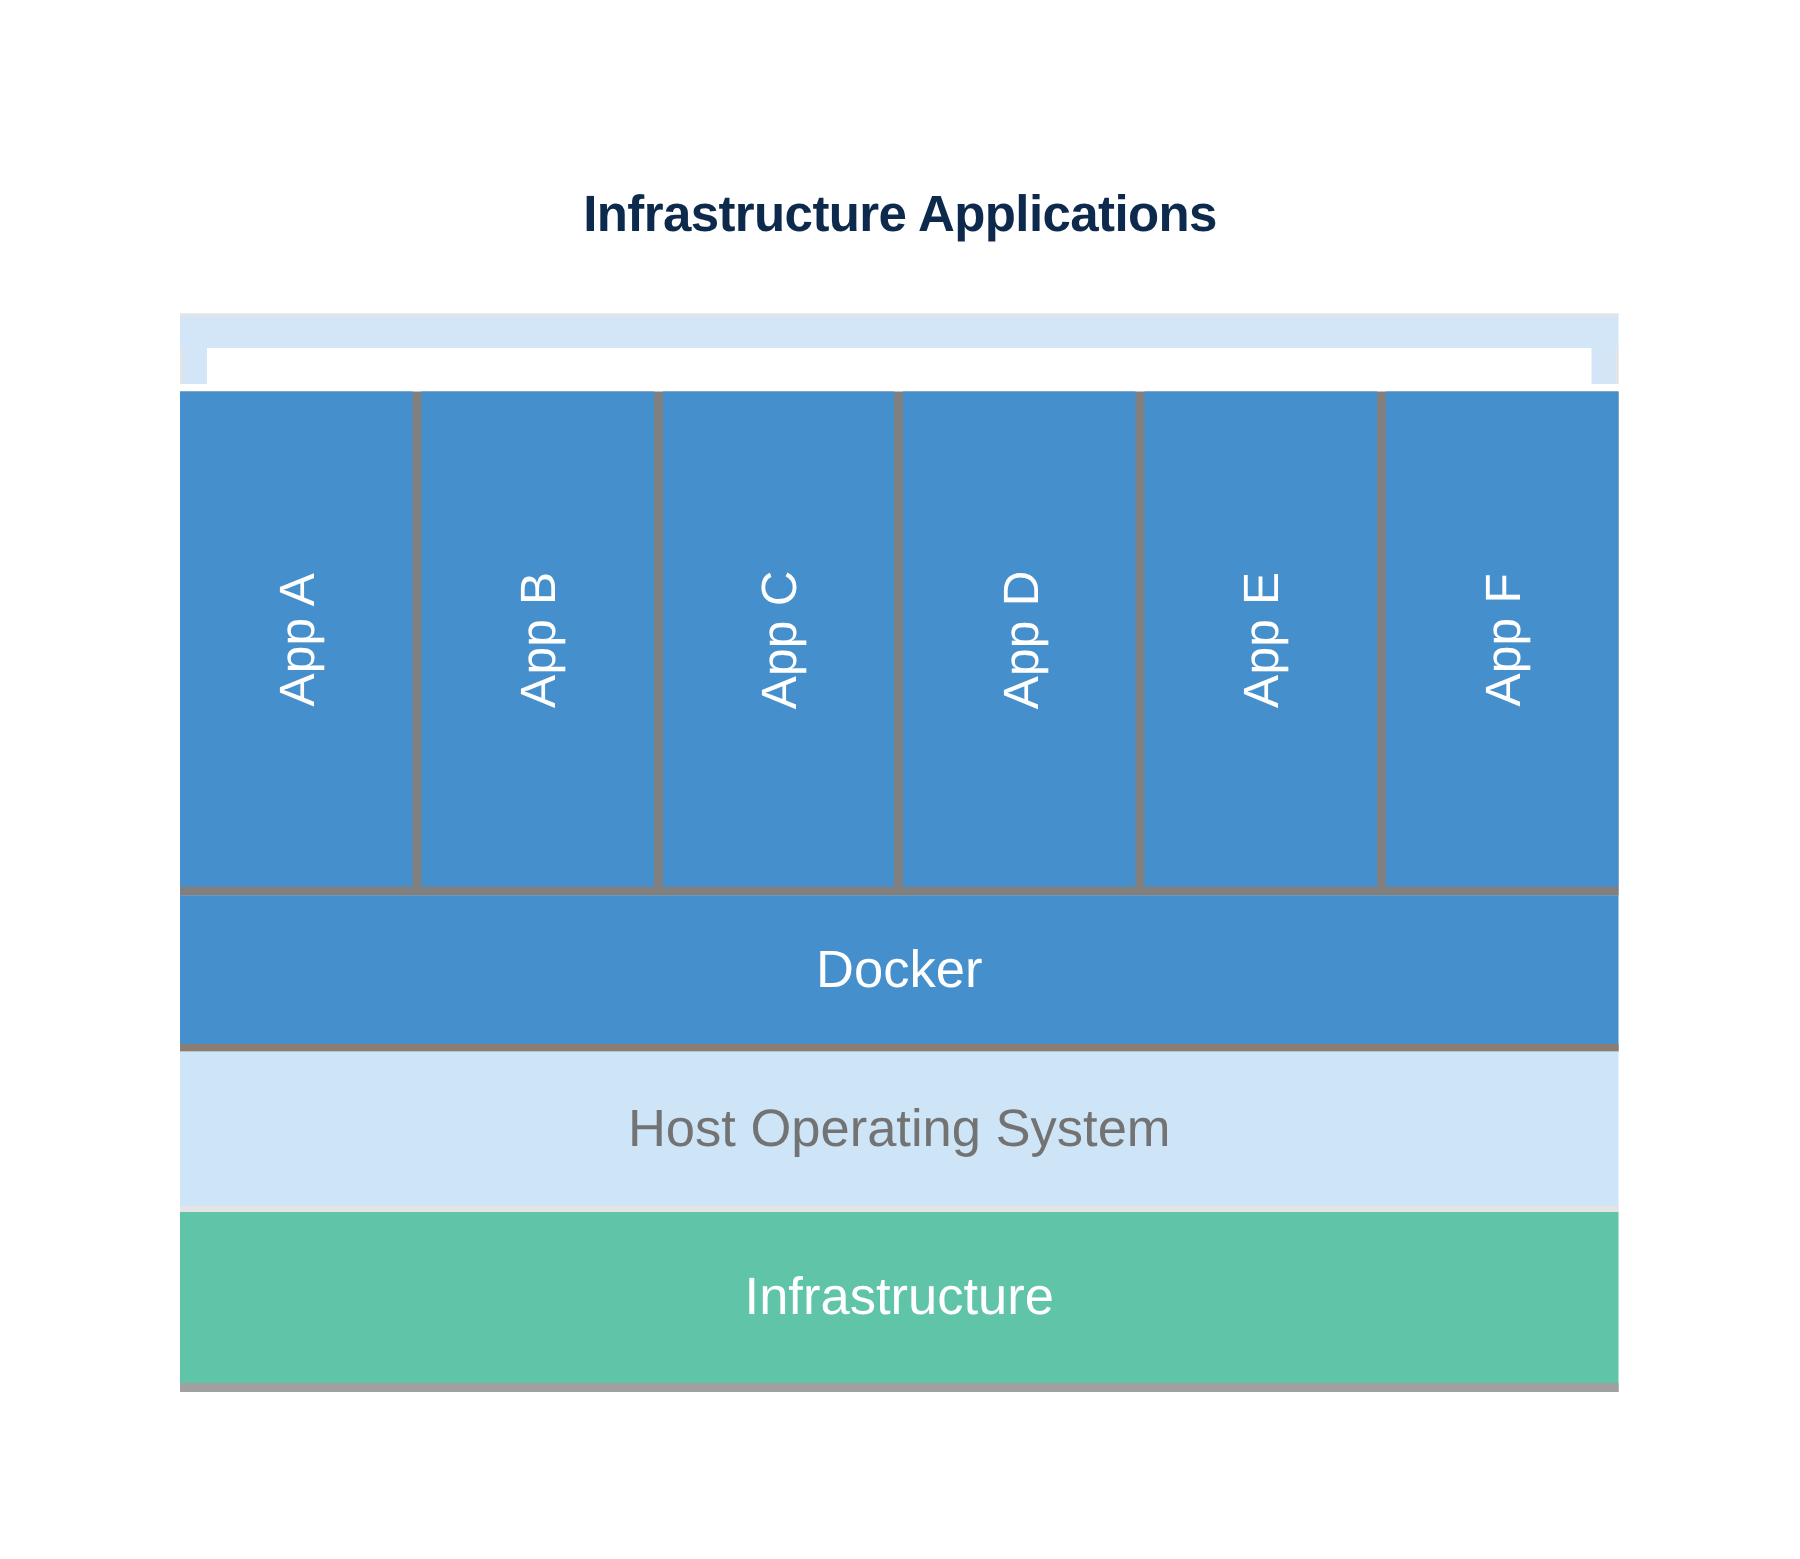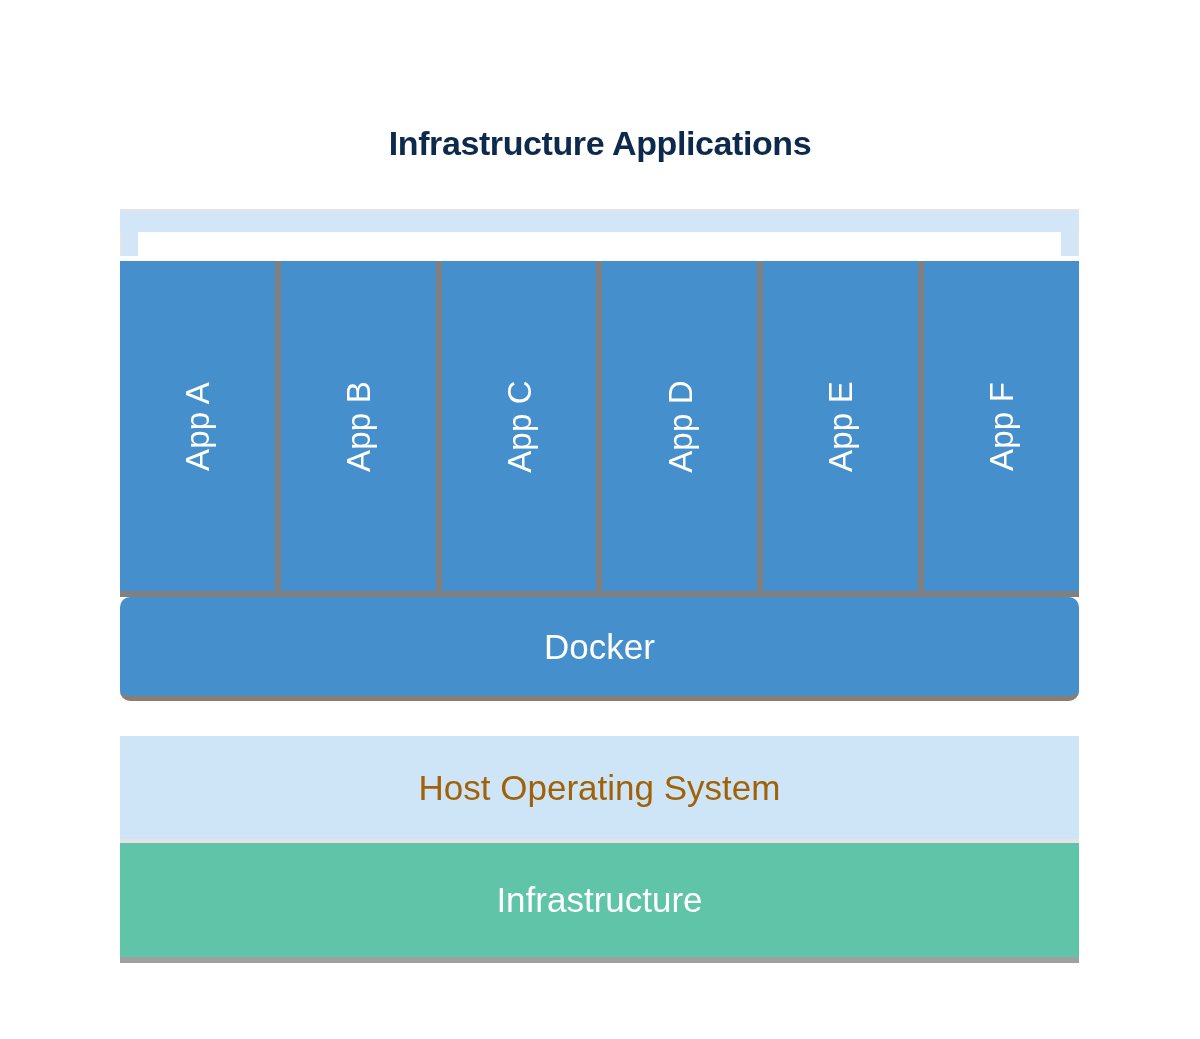--- a/index.html
+++ b/index.html
@@ -103,30 +103,28 @@
     justify-content: center;
     white-space: nowrap;
   }
 
   .layer-docker {
     height: 104px;
     background: #4590cc;
     color: #ffffff;
     font-size: 35px;
     border-bottom: 5px solid #8b7d72;
-    border-radius: 10px;
   }
 
   .layer-hostos {
     height: 107px;
     background: #cee5f8;
-    color: #a16207;
+    color: #737373;
     font-size: 35px;
     border-bottom: 4px solid #e4e4e6;
-    margin-top: 35px;
   }
 
   .layer-infra {
     height: 120px;
     background: #5fc4a8;
     color: #ffffff;
     font-size: 35px;
     border-bottom: 6px solid #a0a0a0;
   }
 </style>

